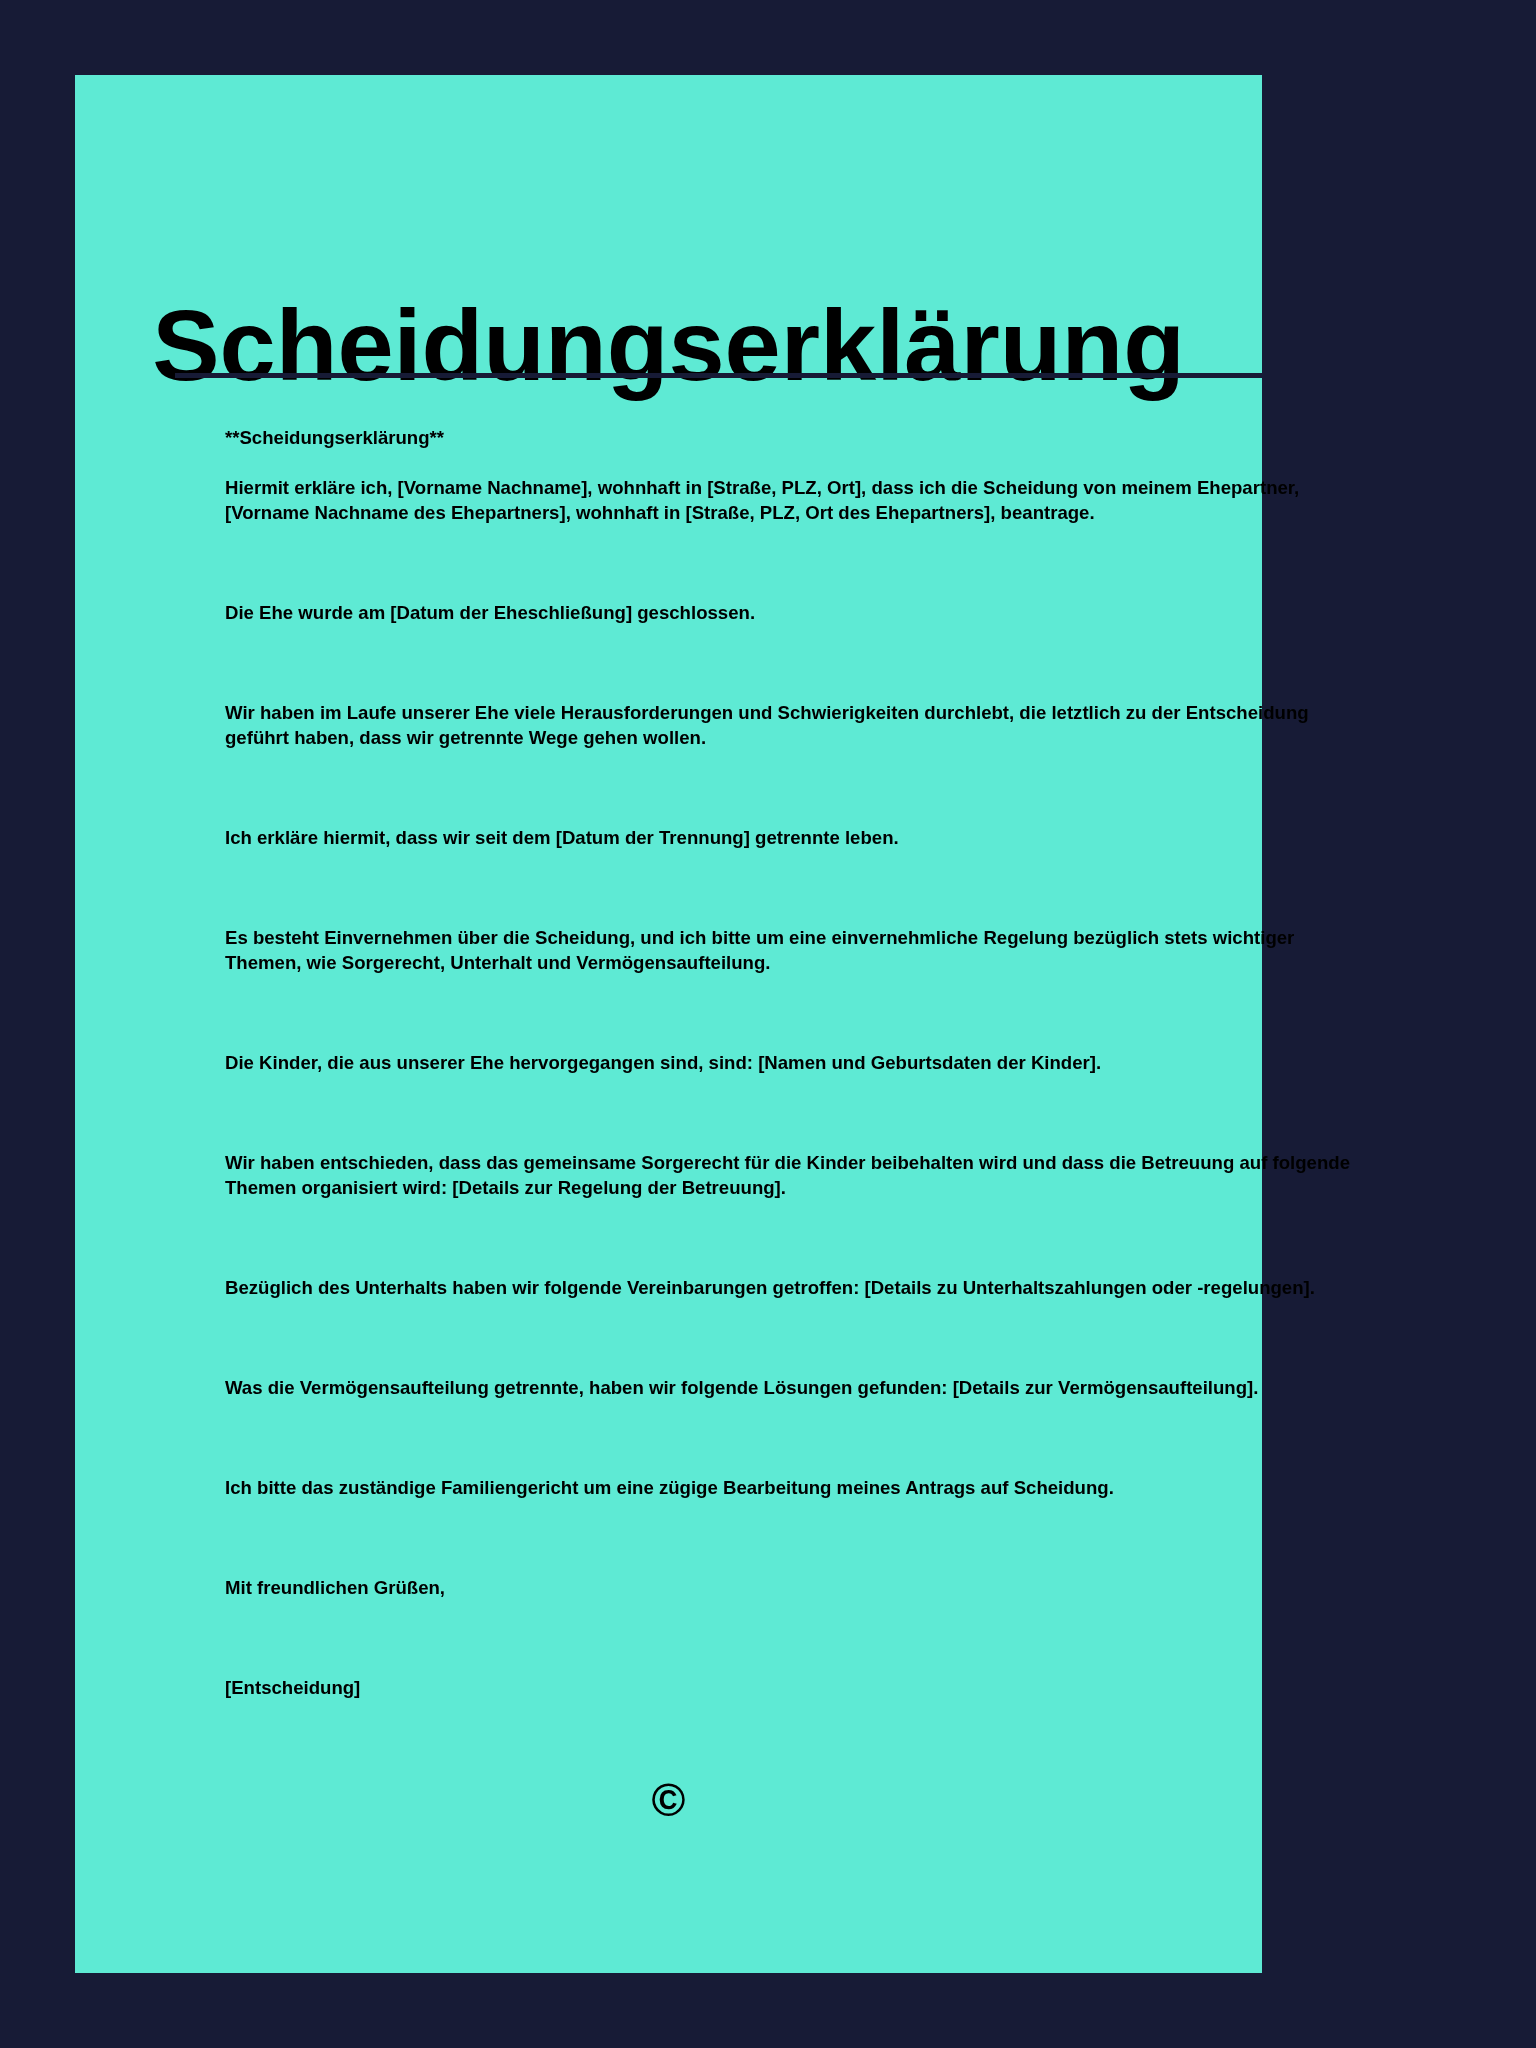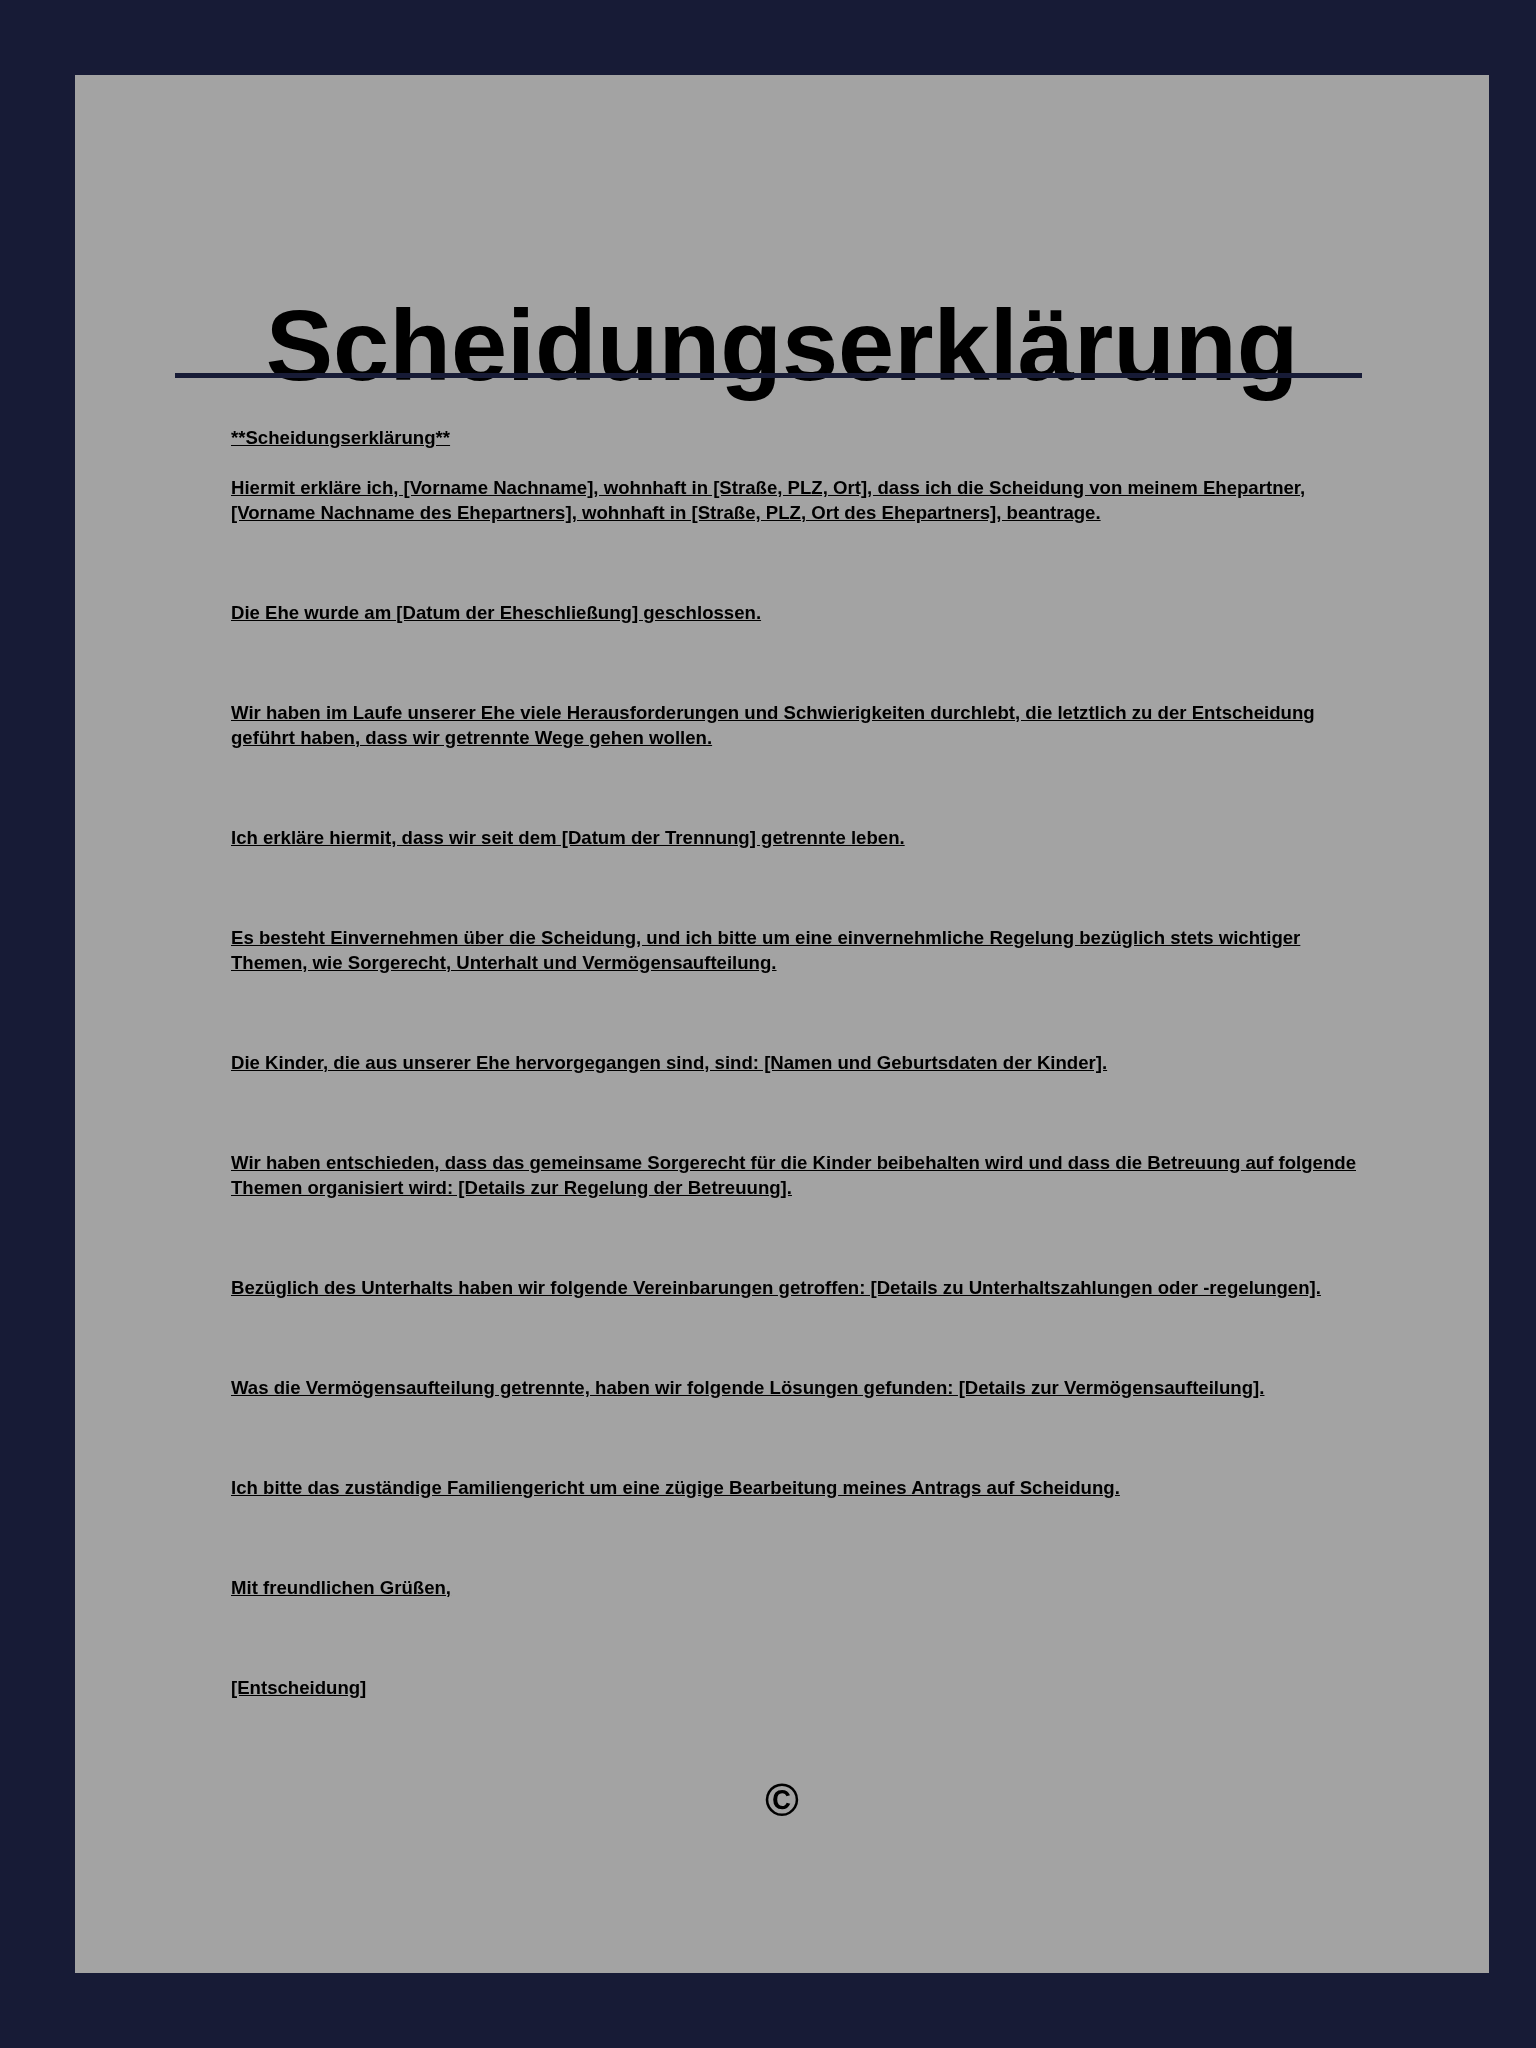--- a/index.html
+++ b/index.html
@@ -1,20 +1,20 @@
 <!DOCTYPE html>
 <html><head>
 <meta charset="utf-8">
 <style>
   html, body { margin:0; padding:0; }
   body { width:1536px; height:2048px; background:#171b36; position:relative; overflow:hidden; font-family:"Liberation Sans", sans-serif; }
-  .page { position:absolute; left:75px; top:75px; width:1414px; height:1898px; background:#a3a3a3; }
+  .page { position:absolute; left:75px; top:75px; width:1187px; height:1898px; background:#5eead4; }
   .title { position:absolute; left:0; width:100%; top:210px; text-align:center; font-size:101px; font-weight:bold; color:#000; line-height:120px; margin:0; }
   .rule { position:absolute; left:100px; width:1187px; top:298px; height:5px; background:#171b36; }
-  .body { position:absolute; left:156px; top:350px; width:1140px; font-size:18.6px; font-weight:bold; color:#000; line-height:25px;text-decoration:underline; }
+  .body { position:absolute; left:150px; top:350px; width:1140px; font-size:18.6px; font-weight:bold; color:#000; line-height:25px; }
   .body p { margin:0 0 75px 0; }
   .body p.head { margin-bottom:25px; }
   .copy { position:absolute; left:0; width:100%; top:1700px; text-align:center; font-size:46px; font-weight:bold; color:#000; line-height:50px; }
 </style>
 </head>
 <body>
 
 <div class="page">
   <h1 class="title">Scheidungserklärung</h1>
   <div class="rule"></div>

